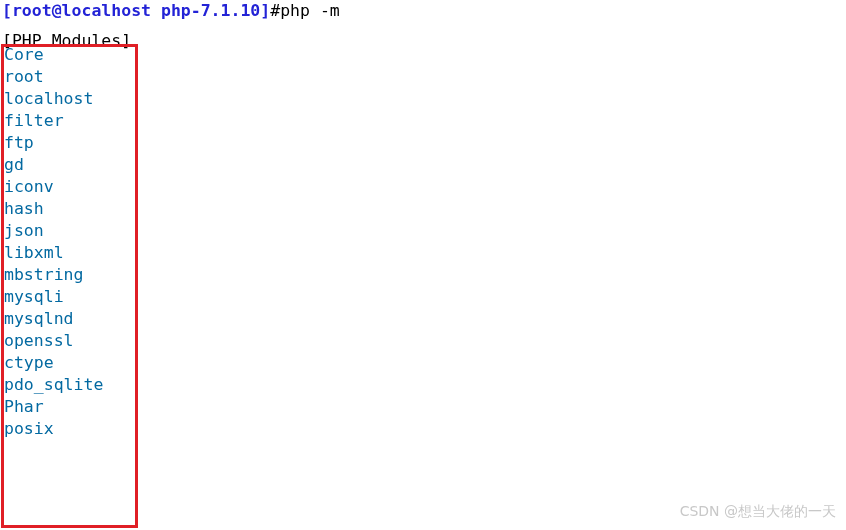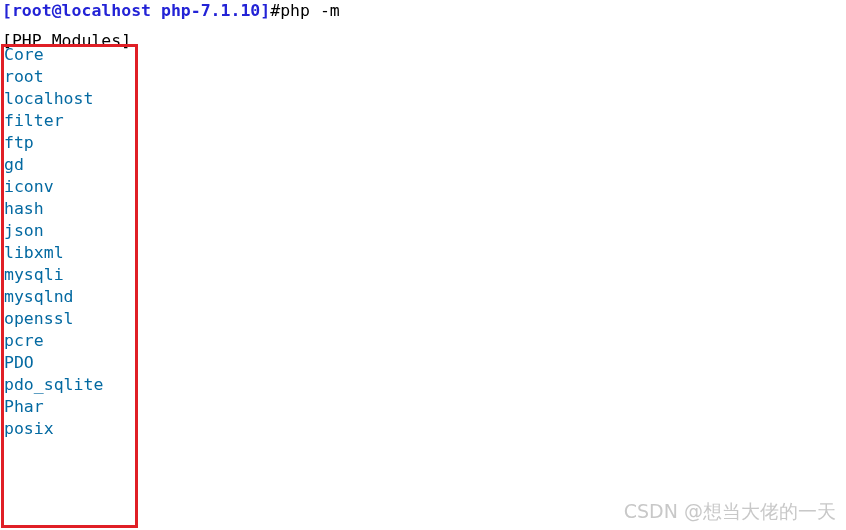--- a/index.html
+++ b/index.html
@@ -80,21 +80,21 @@
     padding-left: 3px;
     box-sizing: border-box;
   }
 
   
   #watermark {
     position: absolute;
     right: 10px;
     bottom: 9px;
     font-family: "DejaVu Sans", "Liberation Sans", sans-serif;
-    font-size: 19px;
+    font-size: 14px;
     line-height: 20px;
     color: #c8c8c8;
     white-space: pre;
     user-select: none;
   }
 </style>
 </head>
 <body>
 
 <div id="terminal">
@@ -107,25 +107,25 @@
       <div class="mod-line">Core</div>
       <div class="mod-line">root</div>
       <div class="mod-line">localhost</div>
       <div class="mod-line">filter</div>
       <div class="mod-line">ftp</div>
       <div class="mod-line">gd</div>
       <div class="mod-line">iconv</div>
       <div class="mod-line">hash</div>
       <div class="mod-line">json</div>
       <div class="mod-line">libxml</div>
+      <div class="mod-line">mbstring</div>
       <div class="mod-line">mysqli</div>
       <div class="mod-line">mysqlnd</div>
       <div class="mod-line">openssl</div>
-      <div class="mod-line">pcre</div>
-      <div class="mod-line">PDO</div>
+      <div class="mod-line">ctype</div>
       <div class="mod-line">pdo_sqlite</div>
       <div class="mod-line">Phar</div>
       <div class="mod-line">posix</div>
     </div>
 
   <div id="red-box" style="border-color: rgb(224, 31, 38);"></div>
 
 </div>
 
 <div id="watermark" style="color: rgb(200, 200, 200);">CSDN @想当大佬的一天</div>

